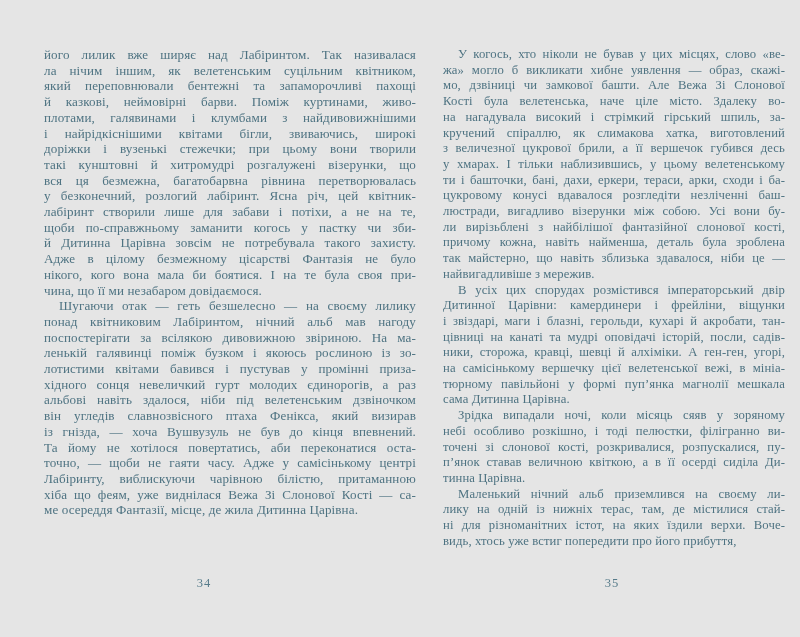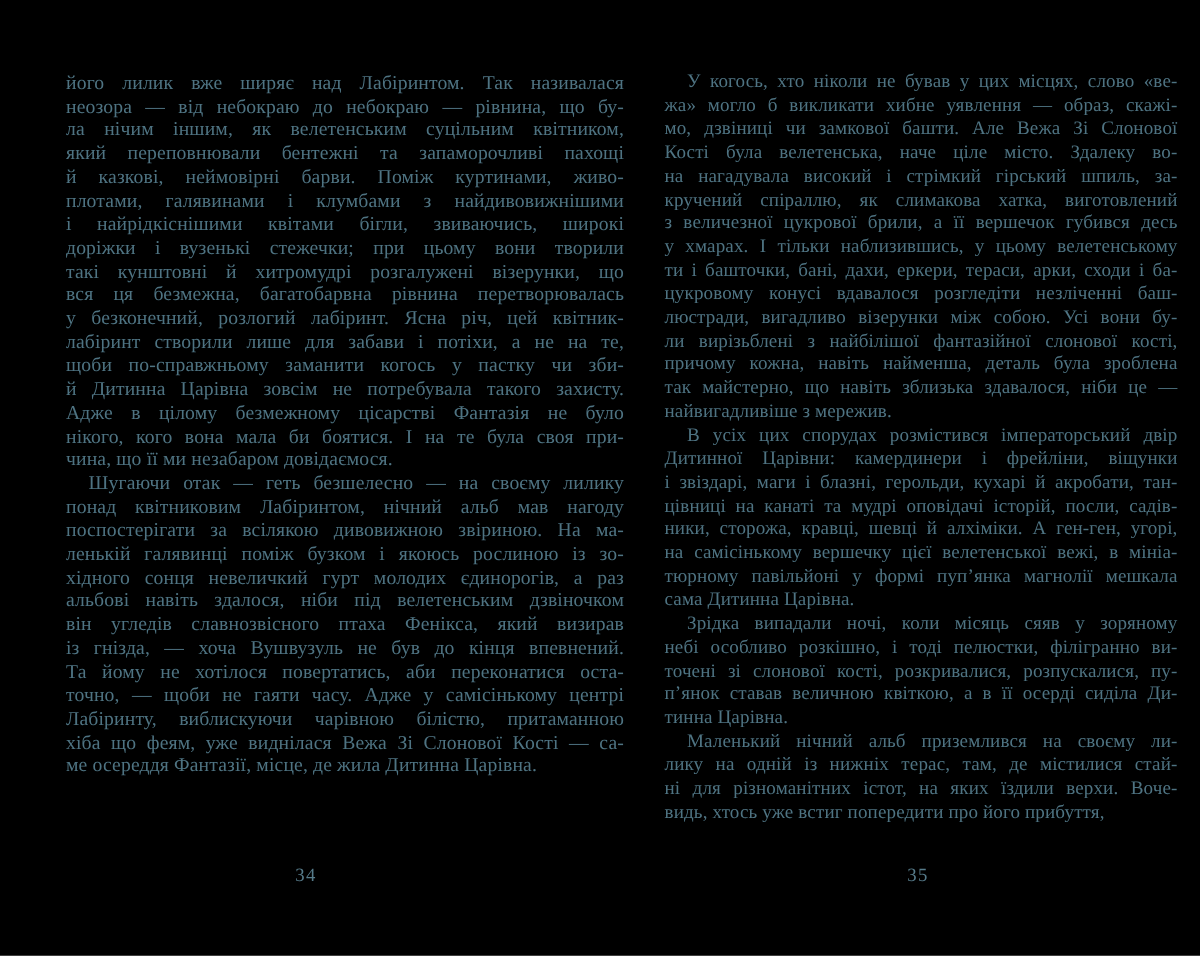--- a/index.html
+++ b/index.html
@@ -4,21 +4,21 @@
 <style>
   html, body { margin: 0; padding: 0; }
   body {
     width: 800px;
     height: 637px;
     background: #fefefef9;
     position: relative;
     overflow: hidden;
     font-family: "Liberation Serif", "DejaVu Serif", serif;
   }
-  .spread { position: absolute; inset: 0; background: #000000; }
+  .spread { position: absolute; inset: 0; background: #e5e5e5; }
   .page { position: absolute; top: 0; height: 637px; }
   .page-left  { left: 0;   width: 400px; }
   .page-right { left: 400px; width: 400px; }
   .text-block { position: absolute; top: 47px; color: #4e7382; }
   .page-left  .text-block { left: 44px;  width: 372px; font-size: 13.1px; }
   .page-right .text-block { left: 43px;  width: 342px; font-size: 12.7px; }
   .line {
     line-height: 15.7px;
     text-align: justify;
     text-align-last: justify;
@@ -39,40 +39,40 @@
   .page-left  .page-number { left: 204px; }
   .page-right .page-number { left: 212px; }
 </style>
 </head>
 <body>
 
 <div class="spread">
   <section class="page page-left">
     <div class="text-block" style="color: rgb(78, 115, 130);">
         <div class="line">його лилик вже ширяє над Лабіринтом. Так називалася</div>
-        <div class="line">неозора — від небокраю до небокраю — рівнина, що бу-</div>
         <div class="line">ла нічим іншим, як велетенським суцільним квітником,</div>
         <div class="line">який переповнювали бентежні та запаморочливі пахощі</div>
         <div class="line">й казкові, неймовірні барви. Поміж куртинами, живо-</div>
         <div class="line">плотами, галявинами і клумбами з найдивовижнішими</div>
         <div class="line">і найрідкіснішими квітами бігли, звиваючись, широкі</div>
         <div class="line">доріжки і вузенькі стежечки; при цьому вони творили</div>
         <div class="line">такі кунштовні й хитромудрі розгалужені візерунки, що</div>
         <div class="line">вся ця безмежна, багатобарвна рівнина перетворювалась</div>
         <div class="line">у безконечний, розлогий лабіринт. Ясна річ, цей квітник-</div>
         <div class="line">лабіринт створили лише для забави і потіхи, а не на те,</div>
         <div class="line">щоби по-справжньому заманити когось у пастку чи зби-</div>
         <div class="line">й Дитинна Царівна зовсім не потребувала такого захисту.</div>
         <div class="line">Адже в цілому безмежному цісарстві Фантазія не було</div>
         <div class="line">нікого, кого вона мала би боятися. І на те була своя при-</div>
         <div class="line last">чина, що її ми незабаром довідаємося.</div>
         <div class="line indent">Шугаючи отак — геть безшелесно — на своєму лилику</div>
         <div class="line">понад квітниковим Лабіринтом, нічний альб мав нагоду</div>
         <div class="line">поспостерігати за всілякою дивовижною звіриною. На ма-</div>
         <div class="line">ленькій галявинці поміж бузком і якоюсь рослиною із зо-</div>
+        <div class="line">лотистими квітами бавився і пустував у промінні приза-</div>
         <div class="line">хідного сонця невеличкий гурт молодих єдинорогів, а раз</div>
         <div class="line">альбові навіть здалося, ніби під велетенським дзвіночком</div>
         <div class="line">він угледів славнозвісного птаха Фенікса, який визирав</div>
         <div class="line">із гнізда, — хоча Вушвузуль не був до кінця впевнений.</div>
         <div class="line">Та йому не хотілося повертатись, аби переконатися оста-</div>
         <div class="line">точно, — щоби не гаяти часу. Адже у самісінькому центрі</div>
         <div class="line">Лабіринту, виблискуючи чарівною білістю, притаманною</div>
         <div class="line">хіба що феям, уже виднілася Вежа Зі Слонової Кості — са-</div>
         <div class="line last">ме осереддя Фантазії, місце, де жила Дитинна Царівна.</div>
       </div>

